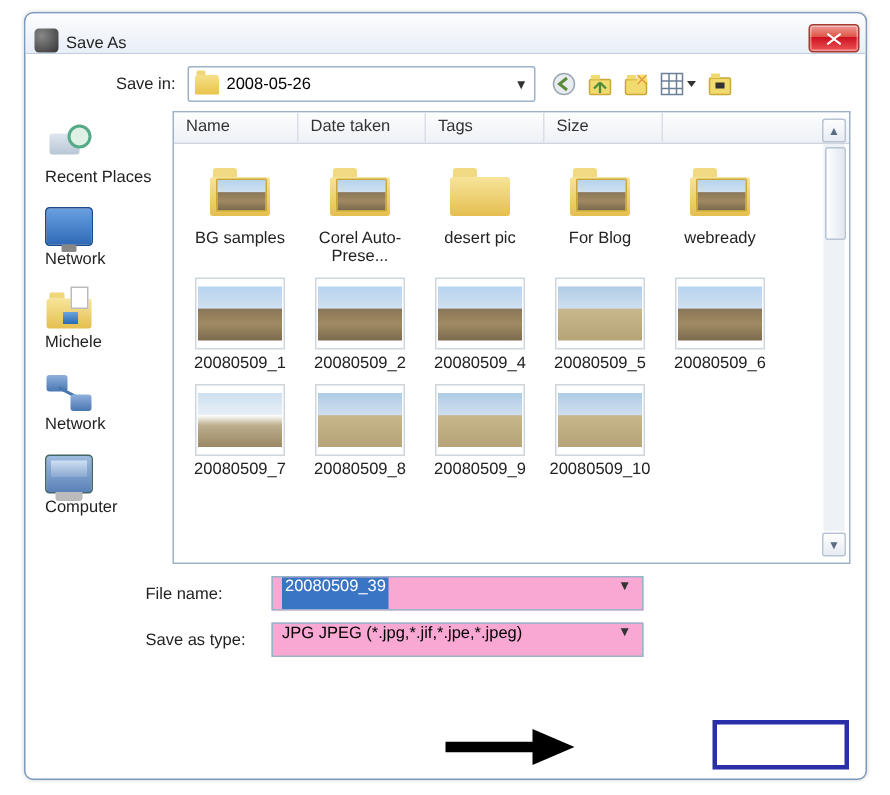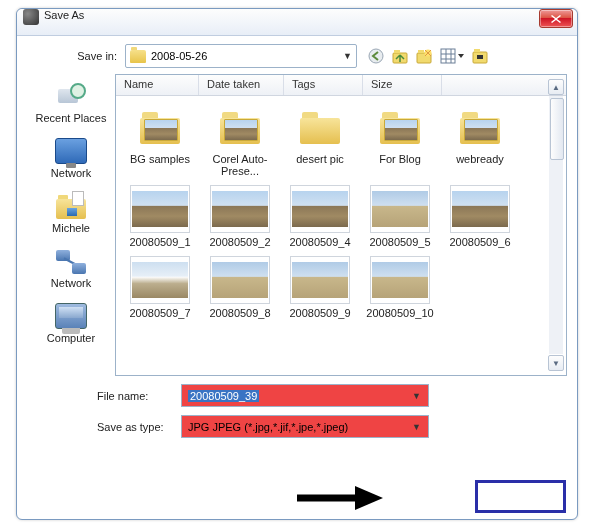--- a/index.html
+++ b/index.html
@@ -1,33 +1,33 @@
 <!DOCTYPE html>
 <html><head>
 <meta charset="utf-8">
 <style>
 html,body{margin:0;padding:0;font-family:"Segoe UI",Tahoma,sans-serif;font-size:11px;background:#fff}
 .wrap{position:relative;width:593px;height:530px;background:#fff}
 .window{position:absolute;left:16px;top:8px;width:560px;height:510px;border:1px solid #7a9ac0;border-radius:6px;background:#fff;box-shadow:0 0 3px rgba(0,0,0,0.2)}
-.titlebar{height:26px;background:linear-gradient(#fdfdfd,#e8eef7);border-bottom:1px solid #c0cde0;border-radius:6px 6px 0 0;display:flex;align-items:flex-start;padding:0 4px 0 6px}
+.titlebar{height:26px;background:linear-gradient(#fdfdfd,#e8eef7);border-bottom:1px solid #c0cde0;border-radius:6px 6px 0 0;display:flex;align-items:flex-end;padding:0 4px 0 6px}
 .titlebar .ico{width:16px;height:16px;background:radial-gradient(circle at 30% 30%,#888,#333);border-radius:3px;margin-right:5px}
 .titlebar .txt{flex:1;color:#222}
 .closebtn{width:32px;height:17px;border:1px solid #a63a2f;border-radius:3px;background:linear-gradient(#e99,#d54 45%,#c12 46%,#e55);display:flex;align-items:center;justify-content:center;color:#fff;font-weight:bold;font-size:10px;box-shadow:inset 0 0 0 1px rgba(255,255,255,0.4)}
 .body{padding:8px 10px}
 .row{display:flex;align-items:center;margin-bottom:6px}
 .lbl{width:90px;text-align:right;padding-right:8px;color:#222}
 .folder-combo{flex:1;height:22px;border:1px solid #9cb2c9;border-radius:2px;background:#fff;display:flex;align-items:center;padding:0 4px;max-width:222px}
 .fc-ico{width:16px;height:13px;background:linear-gradient(#f6e08a,#e8c44a);border-radius:2px 2px 1px 1px;margin-right:5px;position:relative}
 .fc-ico::before{content:"";position:absolute;top:-3px;left:1px;width:6px;height:3px;background:#f0d87a;border-radius:1px 1px 0 0}
 .fc-dd{margin-left:auto;color:#333;font-size:9px}
 .tools{display:flex;gap:6px;margin-left:10px;align-items:center}
 .tbtn{width:18px;height:18px;display:flex;align-items:center;justify-content:center;border-radius:2px}
 .main{display:flex;margin:4px 0 8px 0}
 .sidebar{width:88px;display:flex;flex-direction:column;align-items:center;gap:6px;padding:4px 0}
-.sbitem{display:flex;flex-direction:column;align-items:center;width:82px;padding:3px 0;border-radius:3px}
+.sbitem{display:flex;flex-direction:column;align-items:flex-start;width:82px;padding:3px 0;border-radius:3px}
 .sbitem .sico{width:32px;height:30px;display:flex;align-items:center;justify-content:center}
 .sbitem .slbl{font-size:11px;color:#222;margin-top:1px}
 .filearea{flex:1;border:1px solid #9cb2c9;background:#fff;height:300px;position:relative;overflow:hidden}
 .cols{height:20px;background:linear-gradient(#fdfdfd,#eef1f6);border-bottom:1px solid #d0d6e0;display:flex;font-size:11px;color:#333}
 .col{padding:3px 8px 0 8px;border-right:1px solid #d9dee8;white-space:nowrap}
 .col.name{width:66px}
 .col.date{width:68px}
 .col.tags{width:62px}
 .col.size{width:62px}
 .col.rating{flex:1}
@@ -43,21 +43,21 @@
 .sky{background:linear-gradient(#b7d3ee 0%,#cfe0f1 40%,#8b7757 42%,#a08a63 70%,#7b6a4e 100%)}
 .sky2{background:linear-gradient(#cddff0 0%,#e7eff7 40%,#fff 41%,#bcae8e 60%,#9a8864 100%)}
 .sky3{background:linear-gradient(#b0cbe6 0%,#cedff0 40%,#c8b78b 42%,#b6a378 100%)}
 .scroll{position:absolute;right:2px;top:4px;bottom:4px;width:16px;display:flex;flex-direction:column;align-items:center}
 .sbtn{width:14px;height:14px;border:1px solid #b8c4d4;background:linear-gradient(#fdfdfd,#e7ecf3);border-radius:2px;display:flex;align-items:center;justify-content:center;font-size:8px;color:#5a6b82}
 .strack{flex:1;width:14px;background:#eef1f6;margin:1px 0;position:relative}
 .sthumb{position:absolute;top:2px;left:1px;width:12px;height:60px;border:1px solid #b8c4d4;background:linear-gradient(90deg,#fdfdfd,#e2e8f1);border-radius:2px}
 .bottom{margin-left:70px;margin-right:4px;position:relative}
 .brow{display:flex;align-items:center;margin-bottom:8px}
 .blbl{width:84px;color:#222}
-.combo{flex:1;height:21px;border:1px solid #9cb2c9;background:#ef4444;display:flex;align-items:center;padding:0 4px 0 6px;margin-right:10px;max-width:236px}
+.combo{flex:1;height:21px;border:1px solid #9cb2c9;background:#f9a8d4;display:flex;padding:0 4px 0 6px;margin-right:10px;max-width:236px}
 .combo .dd{margin-left:auto;width:15px;text-align:center;color:#333;font-size:9px}
 .sel{background:#3a74c4;color:#fff;padding:0 2px}
 .btn{width:76px;height:22px;border:1px solid #8fa3bb;border-radius:3px;background:linear-gradient(#fdfdfe,#f2f5f9 45%,#e6ecf4 46%,#eef2f8);display:flex;align-items:center;justify-content:center;color:#222;box-shadow:inset 0 0 0 1px #fff}
 .btncol{position:absolute;right:0;top:-2px;display:flex;flex-direction:column;gap:8px;align-items:flex-end}
 .btndefault{box-shadow:inset 0 0 0 1px #8cc8f0,0 0 0 1px #66aee0}
 .highlight{position:absolute;border:3px solid #2a2fa8;width:85px;height:27px;right:-3px;top:96px;pointer-events:none}
 .arrow{position:absolute;left:295px;bottom:18px}
 .arrow svg{display:block}
 
 .ic-recent{width:30px;height:26px;position:relative}

